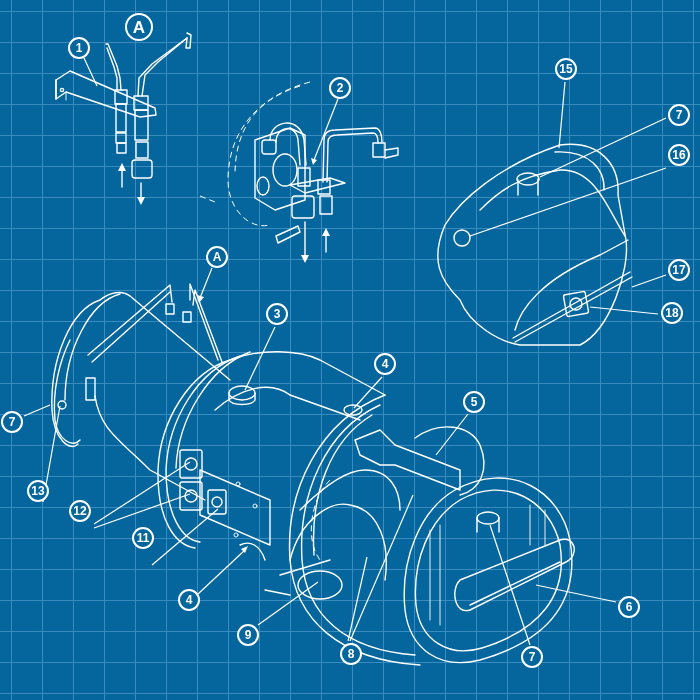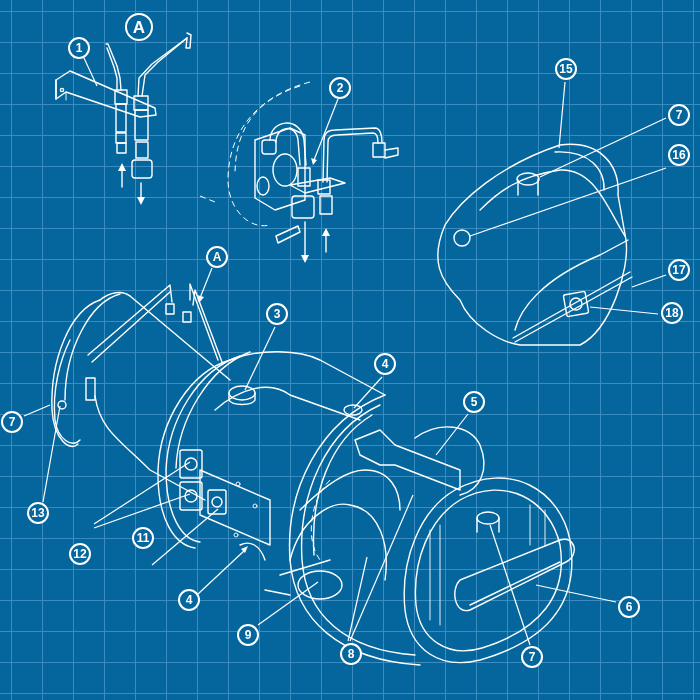--- a/index.html
+++ b/index.html
@@ -204,22 +204,22 @@
 <div class="callout" style="left:206px;top:246px">A</div>
 <div class="callout" style="left:266px;top:303px">3</div>
 <div class="callout" style="left:374px;top:353px">4</div>
 <div class="callout" style="left:463px;top:391px">5</div>
 <div class="callout" style="left:618px;top:596px">6</div>
 <div class="callout" style="left:521px;top:646px">7</div>
 <div class="callout" style="left:340px;top:643px">8</div>
 <div class="callout" style="left:237px;top:624px">9</div>
 <div class="callout" style="left:178px;top:589px">4</div>
 <div class="callout" style="left:132px;top:527px">11</div>
-<div class="callout" style="left:69px;top:543px">12</div>
-<div class="callout" style="left:27px;top:502px">13</div>
+<div class="callout" style="left:69px;top:500px">12</div>
+<div class="callout" style="left:27px;top:480px">13</div>
 <div class="callout" style="left:1px;top:411px">7</div>
 <div class="callout" style="left:555px;top:58px">15</div>
 <div class="callout" style="left:668px;top:104px">7</div>
 <div class="callout" style="left:668px;top:144px">16</div>
 <div class="callout" style="left:668px;top:259px">17</div>
 <div class="callout" style="left:661px;top:302px">18</div>
 
 </div>
 
 </body></html>

